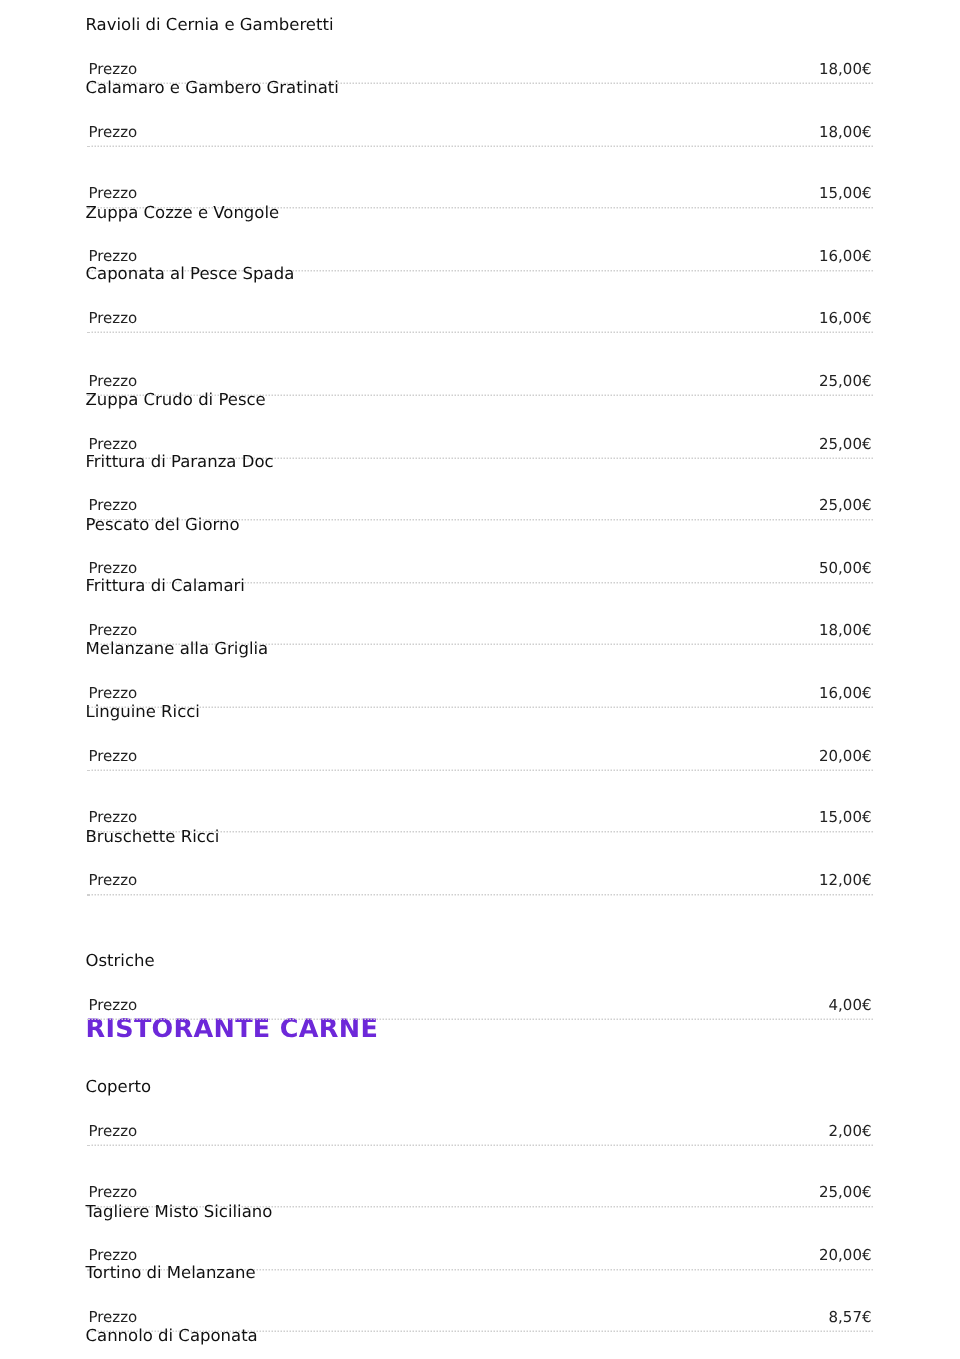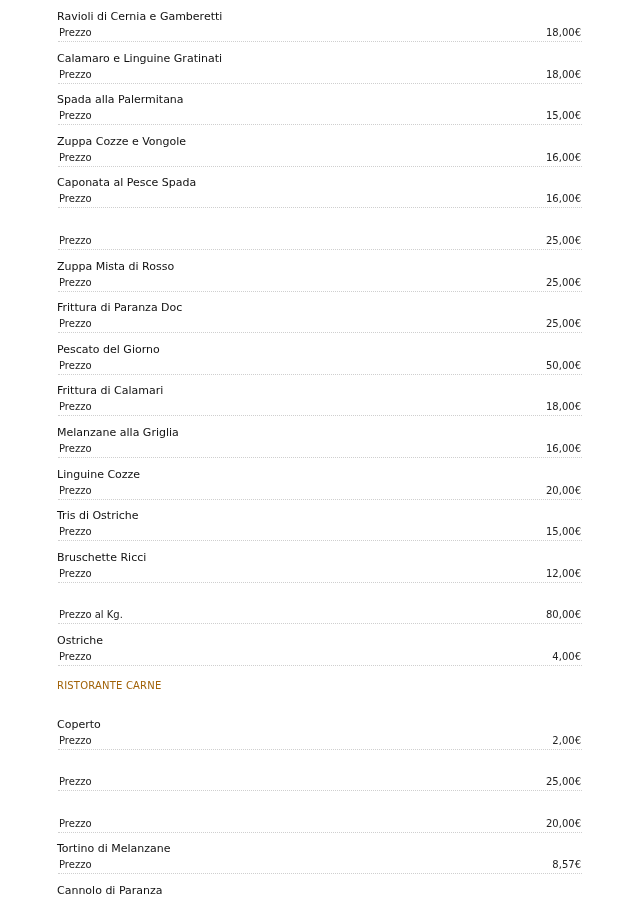--- a/index.html
+++ b/index.html
@@ -1,47 +1,46 @@
 <!DOCTYPE html>
 <html><head>
 <meta charset="utf-8">
 <style>
   html, body { margin: 0; padding: 0; background: #ffffff; }
   body { width: 640px; height: 906px; overflow: hidden; position: relative; font-family: "DejaVu Sans", sans-serif; color: #111; }
   .wrap { position: absolute; left: 57px; top: 9px; width: 525px; }
   .item { height: 41.6px; position: relative; }
   .name { font-weight: normal; font-size: 11px; line-height: 14px; padding-top: 1px; }
-  .row { position: absolute; left: 1px; right: 0; top: 17px; height: 14px; border-bottom: 1px dotted #cfcfcf; padding-bottom: 1px; }
+  .row { position: absolute; left: 1px; right: 0; top: 31px; height: 14px; border-bottom: 1px dotted #cfcfcf; padding-bottom: 1px; }
   .lbl { position: absolute; left: 1px; top: 0; font-size: 10px; line-height: 13px; color: #222; }
   .price { position: absolute; right: 1px; top: 0; font-size: 10px; line-height: 13px; color: #222; text-align: right; }
-  .section { font-weight: normal; font-size: 10px; color: #a16207; letter-spacing: 0.2px; height: 40px; line-height: 18px; padding-top: 2px; }
+  .section { font-weight: bold; font-size: 17px; color: #6d28d9; letter-spacing: 0.2px; height: 40px; line-height: 18px; padding-top: 2px; }
 </style>
 </head>
 <body>
 
 <div class="wrap">
   <div id="s0">
   <div class="item">
     <div class="name">Ravioli di Cernia e Gamberetti</div>
     <div class="row">
       <span class="lbl">Prezzo</span>
       <span class="price">18,00€</span>
     </div>
   </div>
 
   <div class="item">
-    <div class="name">Calamaro e Linguine Gratinati</div>
+    <div class="name">Calamaro e Gambero Gratinati</div>
     <div class="row">
       <span class="lbl">Prezzo</span>
       <span class="price">18,00€</span>
     </div>
   </div>
 
   <div class="item">
-    <div class="name">Spada alla Palermitana</div>
     <div class="row">
       <span class="lbl">Prezzo</span>
       <span class="price">15,00€</span>
     </div>
   </div>
 
   <div class="item">
     <div class="name">Zuppa Cozze e Vongole</div>
     <div class="row">
       <span class="lbl">Prezzo</span>
@@ -58,21 +57,21 @@
   </div>
 
   <div class="item">
     <div class="row">
       <span class="lbl">Prezzo</span>
       <span class="price">25,00€</span>
     </div>
   </div>
 
   <div class="item">
-    <div class="name">Zuppa Mista di Rosso</div>
+    <div class="name">Zuppa Crudo di Pesce</div>
     <div class="row">
       <span class="lbl">Prezzo</span>
       <span class="price">25,00€</span>
     </div>
   </div>
 
   <div class="item">
     <div class="name">Frittura di Paranza Doc</div>
     <div class="row">
       <span class="lbl">Prezzo</span>
@@ -98,48 +97,43 @@
 
   <div class="item">
     <div class="name">Melanzane alla Griglia</div>
     <div class="row">
       <span class="lbl">Prezzo</span>
       <span class="price">16,00€</span>
     </div>
   </div>
 
   <div class="item">
-    <div class="name">Linguine Cozze</div>
+    <div class="name">Linguine Ricci</div>
     <div class="row">
       <span class="lbl">Prezzo</span>
       <span class="price">20,00€</span>
     </div>
   </div>
 
   <div class="item">
-    <div class="name">Tris di Ostriche</div>
     <div class="row">
       <span class="lbl">Prezzo</span>
       <span class="price">15,00€</span>
     </div>
   </div>
 
   <div class="item">
     <div class="name">Bruschette Ricci</div>
     <div class="row">
       <span class="lbl">Prezzo</span>
       <span class="price">12,00€</span>
     </div>
   </div>
 
   <div class="item">
-    <div class="row">
-      <span class="lbl">Prezzo al Kg.</span>
-      <span class="price">80,00€</span>
-    </div>
   </div>
 
   <div class="item">
     <div class="name">Ostriche</div>
     <div class="row">
       <span class="lbl">Prezzo</span>
       <span class="price">4,00€</span>
     </div>
   </div>
 </div>
@@ -154,32 +148,33 @@
   </div>
 
   <div class="item">
     <div class="row">
       <span class="lbl">Prezzo</span>
       <span class="price">25,00€</span>
     </div>
   </div>
 
   <div class="item">
+    <div class="name">Tagliere Misto Siciliano</div>
     <div class="row">
       <span class="lbl">Prezzo</span>
       <span class="price">20,00€</span>
     </div>
   </div>
 
   <div class="item">
     <div class="name">Tortino di Melanzane</div>
     <div class="row">
       <span class="lbl">Prezzo</span>
       <span class="price">8,57€</span>
     </div>
   </div>
 
   <div class="item">
-    <div class="name">Cannolo di Paranza</div>
+    <div class="name">Cannolo di Caponata</div>
 
   </div>
 </div>
 </div>
 
 </body></html>

